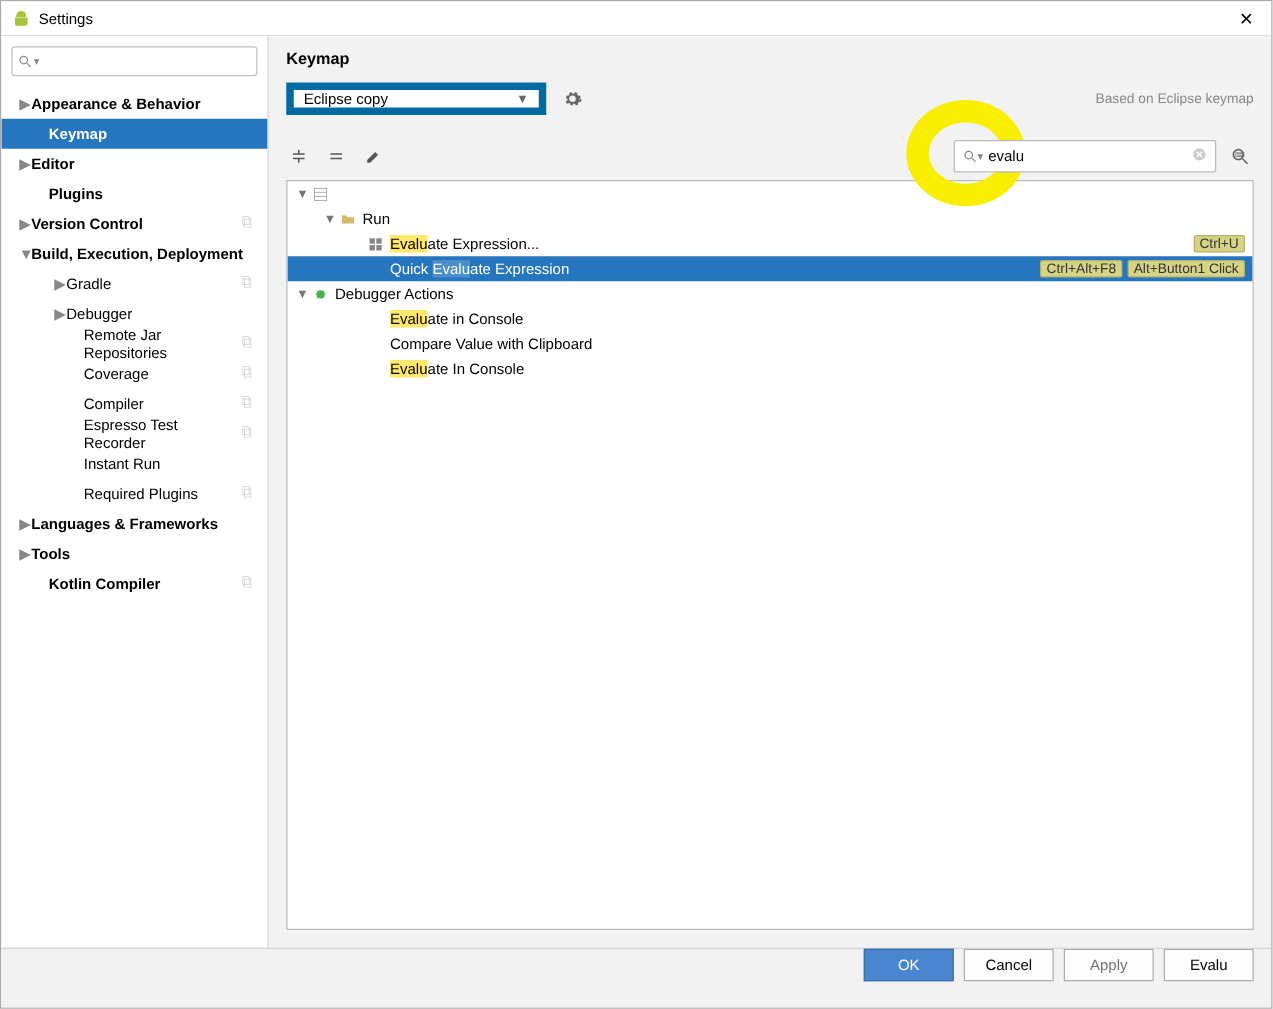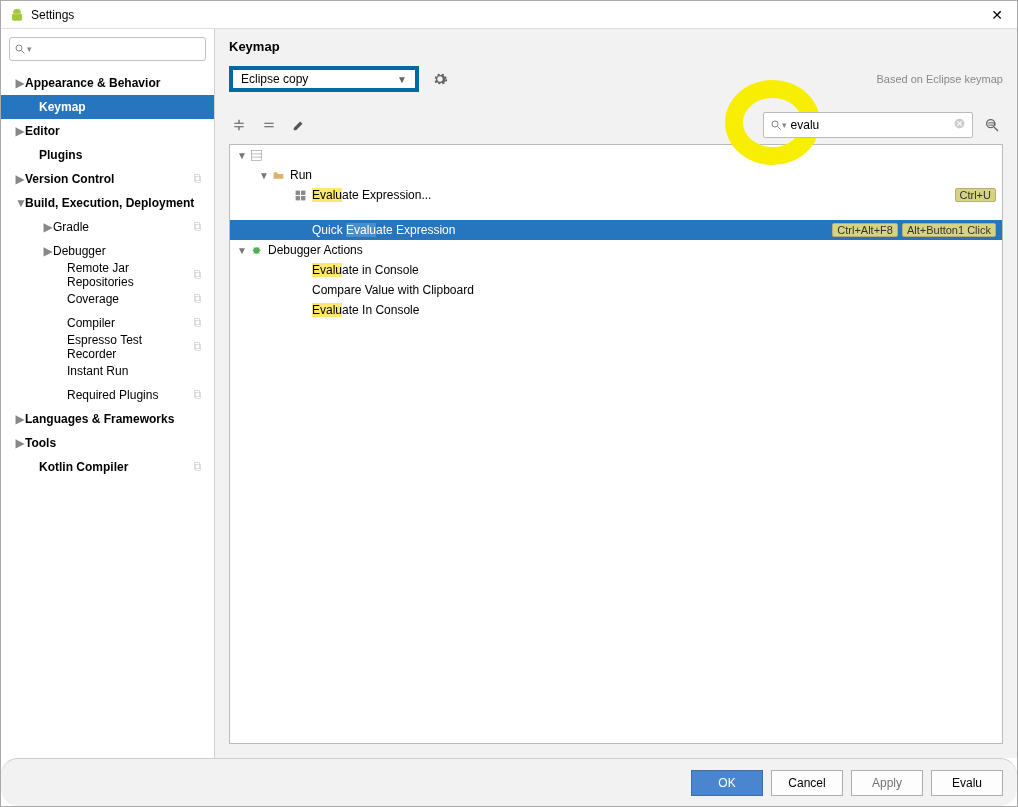--- a/index.html
+++ b/index.html
@@ -74,22 +74,22 @@
     padding: 10px 14px 6px;
     font-weight: 600;
     font-size: 13px;
   }
   .keymap-row {
     display:flex; align-items:center;
     padding: 6px 14px 14px;
     gap: 10px;
   }
   .dropdown {
-    width: 190px; height:26px;
-    background:#fff; border:4px solid #0369a1;
+    width: 208px; height:26px;
+    background:#fff; border:6px solid #0369a1;
     display:flex; align-items:center;
     padding: 0 8px;
     justify-content: space-between;
     cursor:pointer;
   }
   .gear-btn { width:22px;height:22px;display:flex;align-items:center;justify-content:center;cursor:pointer;}
   .based-on { margin-left:auto; color:#888; font-size:11px;}
   .toolbar-row {
     display:flex; align-items:center;
     padding: 6px 14px;
@@ -131,40 +131,40 @@
     border:1px solid #bbb;
     overflow:auto;
   }
   .act-row {
     display:flex; align-items:center;
     height:20px;
     padding-right:6px;
   }
   .act-row .arrow { width:12px;text-align:center;color:#777;font-size:10px;}
   .act-row .icon { width:16px;display:flex;align-items:center;justify-content:center;margin-right:4px;}
-  .act-row.sel { background:#2675BF;color:#fff;margin-top:15px;}
+  .act-row.sel { background:#2675BF;color:#fff;}
   .act-row .label { flex:1; white-space:nowrap;}
   .act-row .sc { display:flex;gap:4px;align-items:center;}
   .sc-badge {
     background:#d7d385;
     color:#333;
     font-size:11px;
     padding:0 4px;
     border:1px solid #b5b070;
     border-radius:2px;
   }
   .act-row.sel .sc-badge { }
   mark { background:#ffe86b; color:inherit; padding:0;}
   .act-row.sel mark { background:#4a8fc9; }
   .footer {
     height:48px;
     border-top:1px solid #ccc;
     background:#f2f2f2;
-    display:flex; align-items:center;justify-content:flex-end;
-    padding:0 14px; gap:8px;border-radius:17px;
+    display:flex; align-items:flex-start;justify-content:flex-end;
+    padding:0 14px; gap:8px;
   }
   .btn {
     min-width:72px;height:26px;
     border:1px solid #adadad;
     background:#fdfdfd;
     cursor:pointer;
     font-size:12px;
     display:flex;align-items:center;justify-content:center;
   }
   .btn.primary { background:#4a86cf;border-color:#3a6fa8;color:#fff;}

